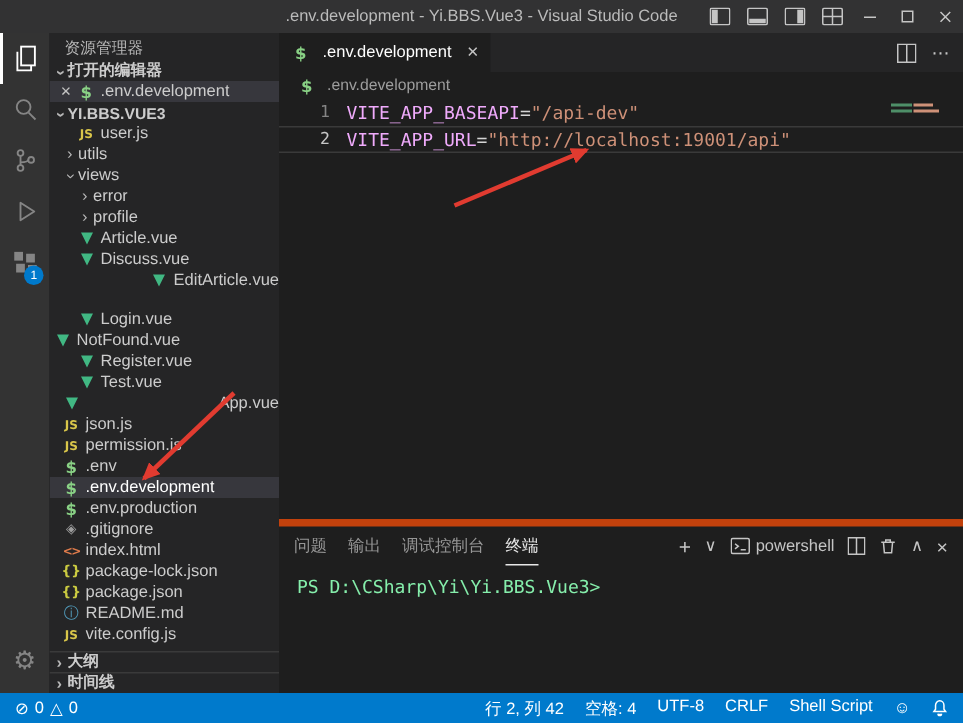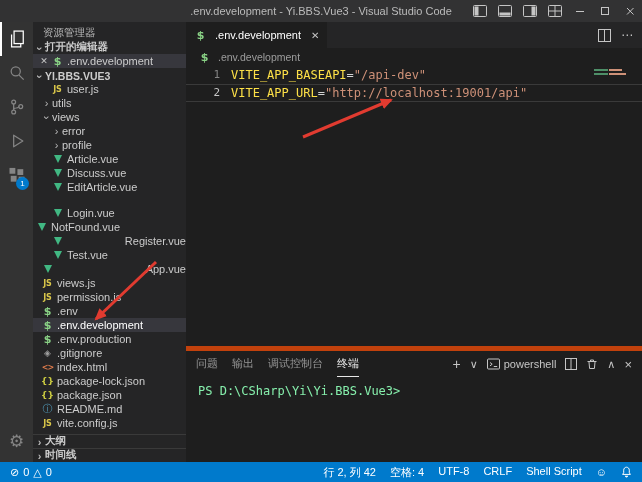--- a/index.html
+++ b/index.html
@@ -45,21 +45,21 @@
 .tab{height:26px;background:#1e1e1e;display:flex;align-items:center;padding:0 8px;gap:5px;font-size:11px;color:#ffffff}
 .tab-close{color:#c5c5c5;font-size:10px;margin-left:5px}
 .tab-actions{margin-left:auto;display:flex;align-items:center;gap:10px;padding-right:9px;color:#c5c5c5;font-size:12px}
 .breadcrumbs{height:18px;display:flex;align-items:center;gap:4px;padding-left:12px;font-size:10.5px;color:#9d9d9d;flex:none}
 .code-area{flex:1;position:relative;font-family:"DejaVu Sans Mono",monospace;font-size:12px;min-height:0}
 .code-line{display:flex;height:18px;line-height:16px;align-items:center}
 .code-line.current{border-top:1px solid #3a3a3a;border-bottom:1px solid #3a3a3a}
 .line-num{width:34px;flex:none;text-align:right;color:#858585;font-size:11px}
 .line-gap{width:11px;flex:none}
 .code-line.current .line-num{color:#c6c6c6}
-.tok-var{color:#fde047}.tok-op{color:#d4d4d4}.tok-str{color:#ce9178}
+.tok-var{color:#f0abfc}.tok-op{color:#d4d4d4}.tok-str{color:#ce9178}
 .minimap{position:absolute;top:3px;right:14px;width:34px}
 .mm-line{height:2px;margin-bottom:2px;display:flex}
 .mm-a{width:14px;background:#4e8f68;margin-right:1px;height:2px}
 .mm-b{width:13px;background:#ce9178;height:2px}
 
 .panel{height:116px;flex:none;border-top:5px solid #c2410c;display:flex;flex-direction:column;background:#1e1e1e}
 .panel-header{height:26px;flex:none;display:flex;align-items:center;padding:0 10px}
 .panel-tab{font-size:11px;color:#969696;margin-right:14px;height:26px;display:flex;align-items:center;border-bottom:1px solid transparent;white-space:nowrap;cursor:pointer}
 .panel-tab.active{color:#e7e7e7;border-bottom-color:#e7e7e7}
 .panel-actions{margin-left:auto;display:flex;align-items:center;gap:9px;color:#c5c5c5;font-size:11px}
@@ -208,59 +208,59 @@
               <span class="fi-vue-tri"></span>
             </span>
             <span class="tree-label">Article.vue</span>
           </div>
           <div class="tree-row" style="padding-left: 18px;">
             <span class="fi fi-vue">
               <span class="fi-vue-tri"></span>
             </span>
             <span class="tree-label">Discuss.vue</span>
           </div>
-          <div class="tree-row" style="padding-left: 18px;">
+          <div class="tree-row" style="padding-left: 18px; justify-content: flex-end;">
             <span class="fi fi-vue">
               <span class="fi-vue-tri"></span>
             </span>
             <span class="tree-label">EditArticle.vue</span>
           </div>
           <div class="tree-row" style="padding-left: 18px; margin-top: 12px;">
             <span class="fi fi-vue">
               <span class="fi-vue-tri"></span>
             </span>
             <span class="tree-label">Login.vue</span>
           </div>
           <div class="tree-row" style="padding-left: 2px;">
             <span class="fi fi-vue">
               <span class="fi-vue-tri"></span>
             </span>
             <span class="tree-label">NotFound.vue</span>
           </div>
-          <div class="tree-row" style="padding-left: 18px; justify-content: space-between;">
+          <div class="tree-row" style="padding-left: 18px;">
             <span class="fi fi-vue">
               <span class="fi-vue-tri"></span>
             </span>
             <span class="tree-label">Register.vue</span>
           </div>
           <div class="tree-row" style="padding-left: 18px;">
             <span class="fi fi-vue">
               <span class="fi-vue-tri"></span>
             </span>
             <span class="tree-label">Test.vue</span>
           </div>
           <div class="tree-row" style="padding-left: 8px; justify-content: space-between;">
             <span class="fi fi-vue">
               <span class="fi-vue-tri"></span>
             </span>
             <span class="tree-label">App.vue</span>
           </div>
           <div class="tree-row" style="padding-left: 8px;">
             <span class="fi fi-js">JS</span>
-            <span class="tree-label">views.js</span>
+            <span class="tree-label">json.js</span>
           </div>
           <div class="tree-row" style="padding-left: 8px;">
             <span class="fi fi-js">JS</span>
             <span class="tree-label">permission.js</span>
           </div>
           <div class="tree-row" style="padding-left: 8px;">
             <span class="fi fi-env">$</span>
             <span class="tree-label">.env</span>
           </div>
           <div class="tree-row selected" style="padding-left: 8px;">

